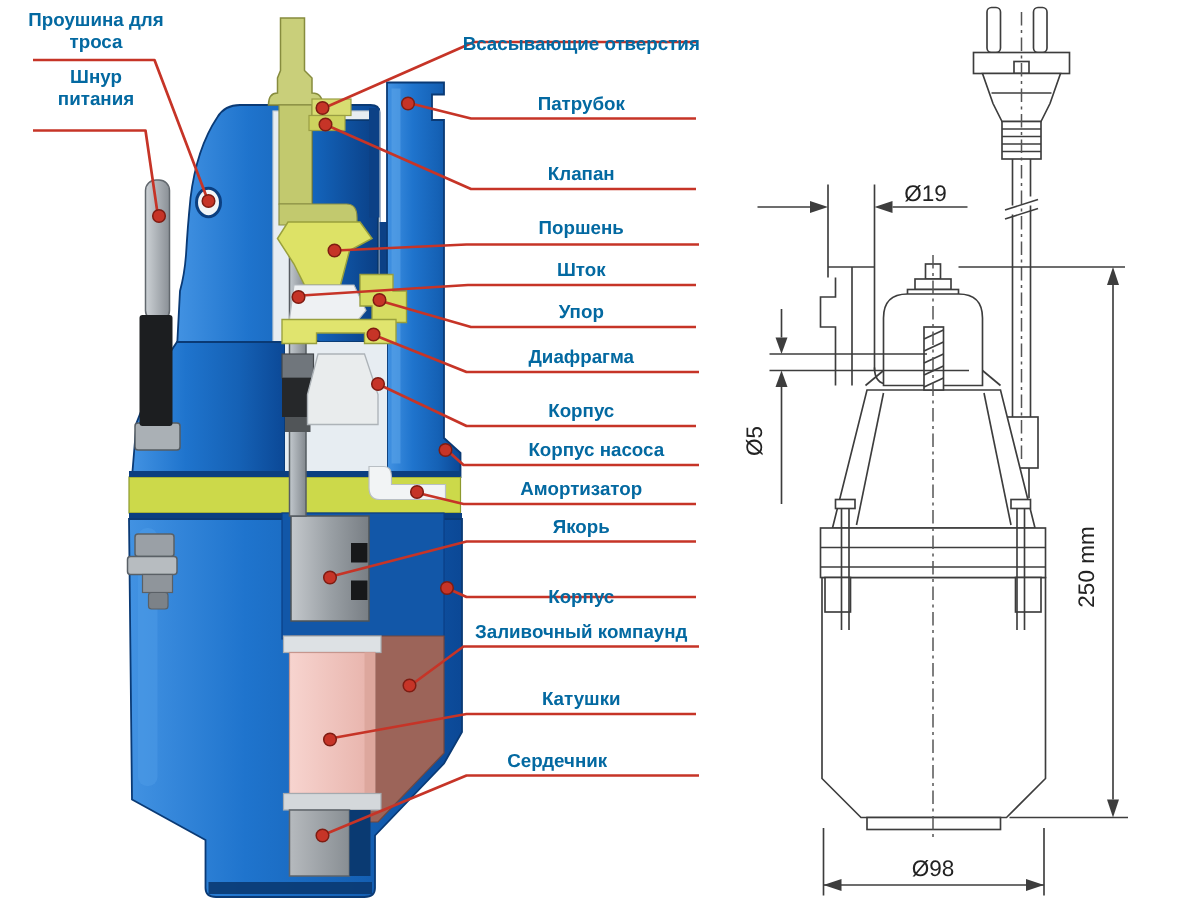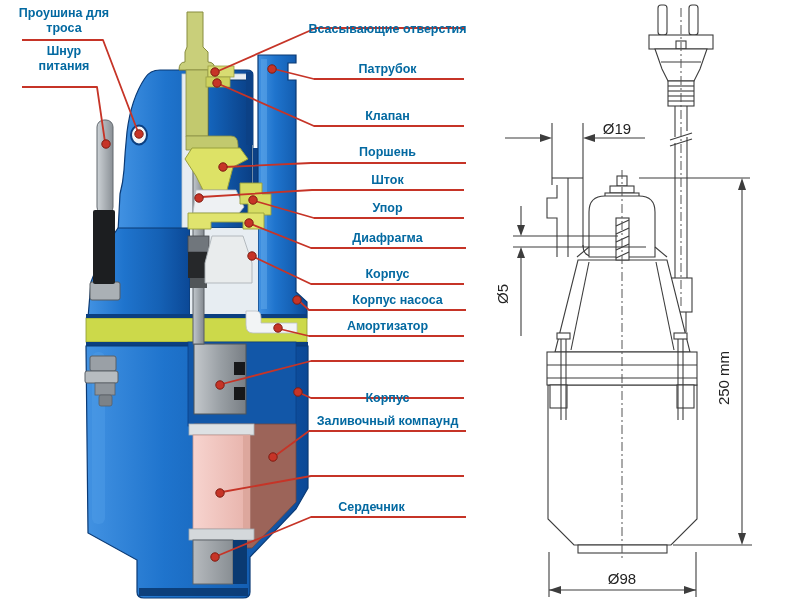--- a/index.html
+++ b/index.html
@@ -262,16 +262,18 @@
   <div class="lbl" style="left:305px;top:22px;width:165px">Всасывающие отверстия</div>
   <div class="lbl" style="left:305px;top:62px;width:165px">Патрубок</div>
   <div class="lbl" style="left:305px;top:109px;width:165px">Клапан</div>
   <div class="lbl" style="left:305px;top:145px;width:165px">Поршень</div>
   <div class="lbl" style="left:305px;top:173px;width:165px">Шток</div>
   <div class="lbl" style="left:305px;top:201px;width:165px">Упор</div>
   <div class="lbl" style="left:305px;top:231px;width:165px">Диафрагма</div>
   <div class="lbl" style="left:305px;top:267px;width:165px">Корпус</div>
   <div class="lbl" style="left:315px;top:293px;width:165px">Корпус насоса</div>
   <div class="lbl" style="left:305px;top:319px;width:165px">Амортизатор</div>
+  <div class="lbl" style="left:305px;top:344px;width:165px">Якорь</div>
   <div class="lbl" style="left:305px;top:391px;width:165px">Корпус</div>
   <div class="lbl" style="left:305px;top:414px;width:165px">Заливочный компаунд</div>
+  <div class="lbl" style="left:305px;top:459px;width:165px">Катушки</div>
   <div class="lbl" style="left:289px;top:500px;width:165px">Сердечник</div>
 </div>
 
 </body></html>

